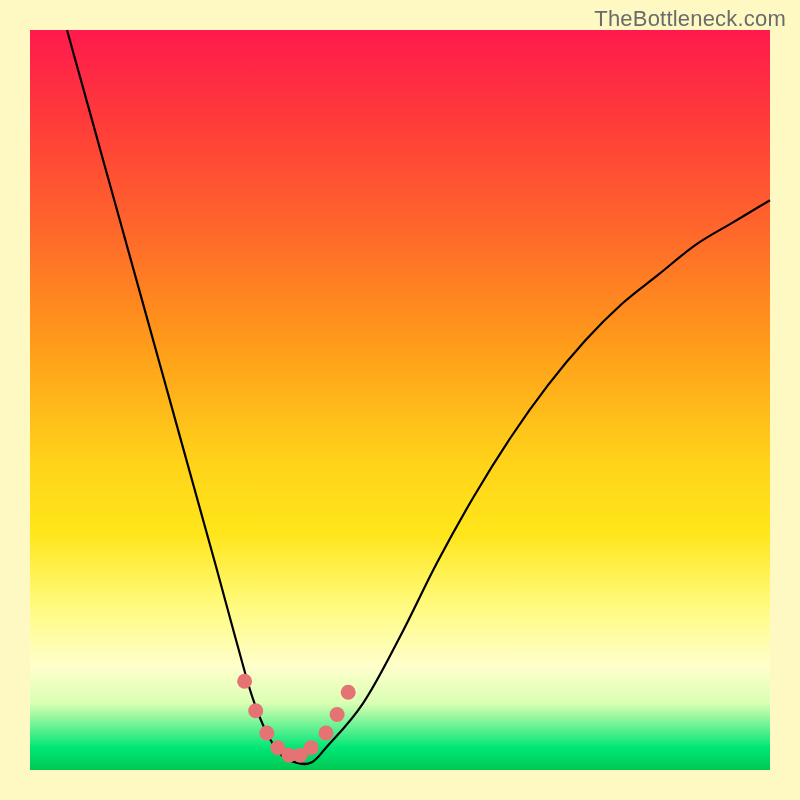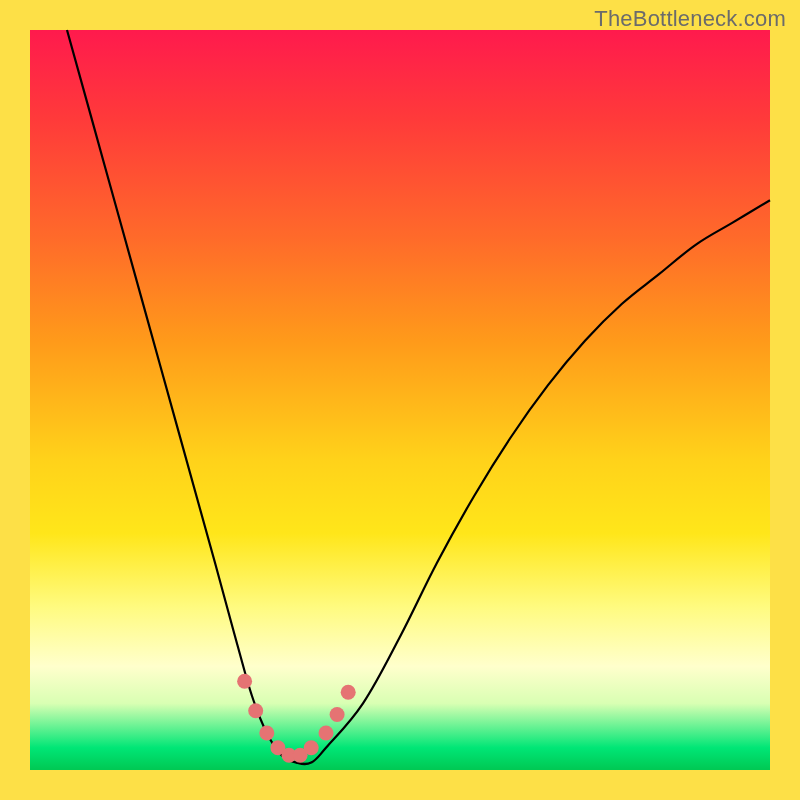--- a/index.html
+++ b/index.html
@@ -9,21 +9,21 @@
     height: 800px;
     background: #000;
     overflow: hidden;
   }
   .frame {
     position: absolute;
     left: 0;
     top: 0;
     width: 800px;
     height: 800px;
-    background: #fde047;
+    background: #fef9c3;
   }
   .plot-area {
     position: absolute;
     left: 30px;
     top: 30px;
     width: 740px;
     height: 740px;
     background: linear-gradient(
       to bottom,
       #ff1a4d 0%,

